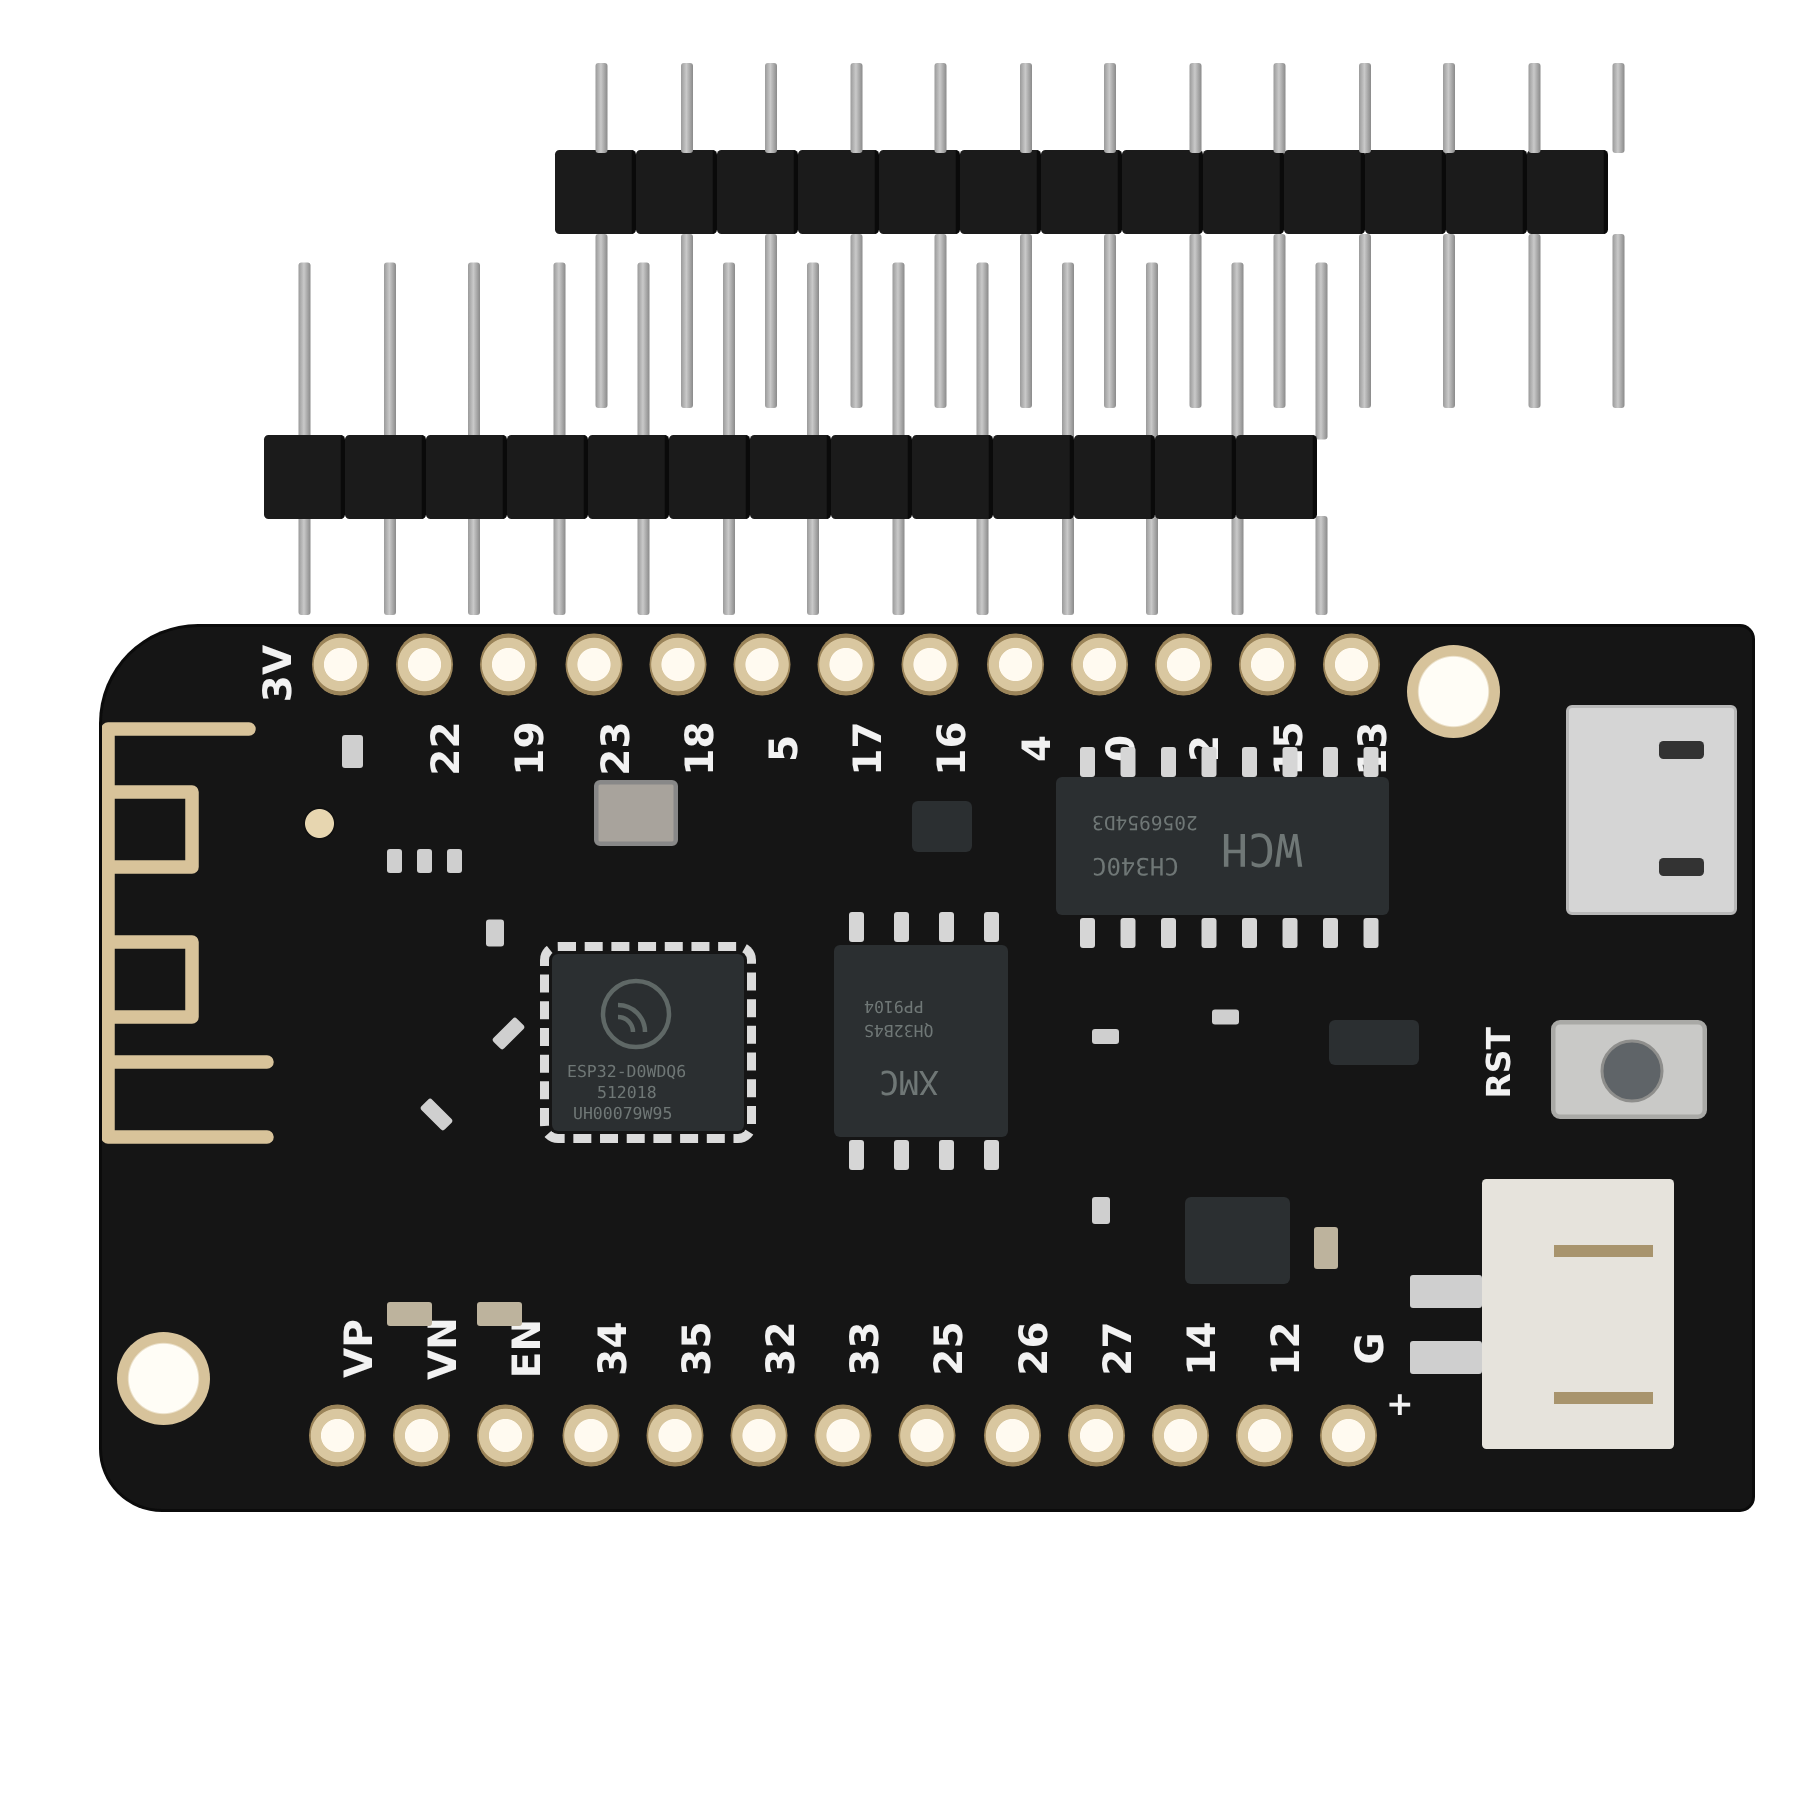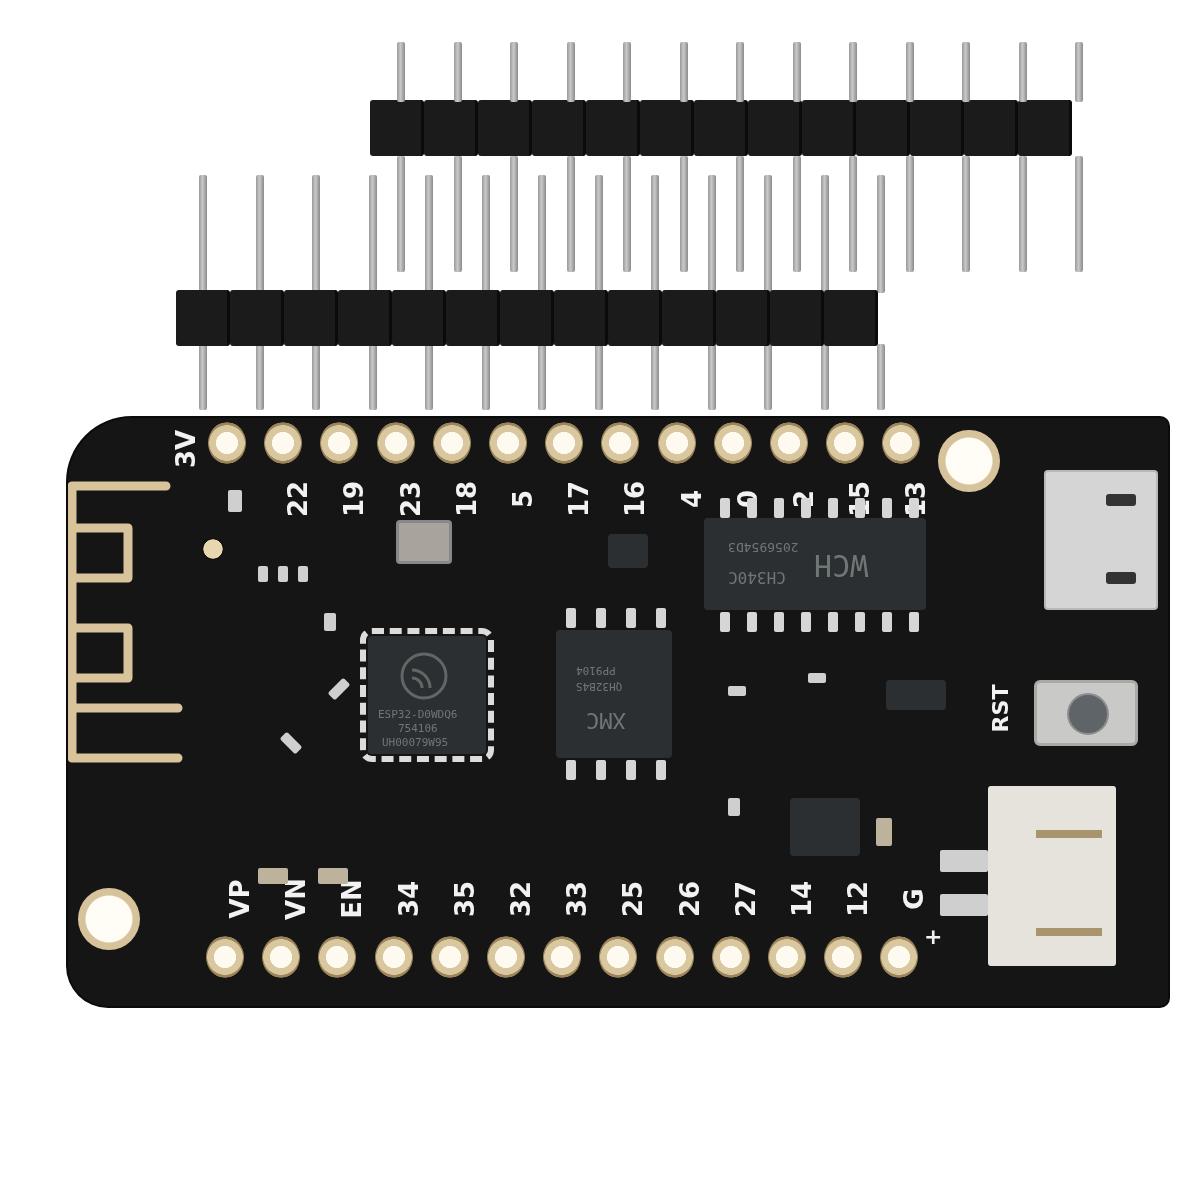--- a/index.html
+++ b/index.html
@@ -173,27 +173,27 @@
       <div class="pad" style="left: 700px; top: 518px;"></div>
       <div class="plabel" style="left: 704px; top: 466px;">14</div>
       <div class="pad" style="left: 756.2px; top: 518px;"></div>
       <div class="plabel" style="left: 760.2px; top: 466px;">12</div>
       <div class="pad" style="left: 812.4px; top: 518px;"></div>
       <div class="plabel" style="left: 816.4px; top: 466px;">G</div>
     </div>
 
   <div class="abs" style="left:328px;top:102px;width:50px;height:38px;background:#a8a39c;border-radius:4px;border:3px solid #888;"></div>
 
-  <div class="chip" style="left:300px;top:218px;width:118px;height:118px;outline:6px dashed #dcdcdc;outline-offset:2px;">
+  <div class="chip" style="left:300px;top:218px;width:128px;height:118px;outline:6px dashed #dcdcdc;outline-offset:2px;">
     <svg class="abs" style="left:30px;top:14px;" width="52" height="52" viewBox="0 0 52 52">
       <circle cx="26" cy="26" r="22" fill="none" stroke="#5f6866" stroke-width="3"></circle>
       <path d="M14 20 a18 18 0 0 1 18 18 M14 28 a10 10 0 0 1 10 10" fill="none" stroke="#5f6866" stroke-width="3"></path>
     </svg>
     <div class="chiptxt" style="left:10px;top:72px;">ESP32-D0WDQ6</div>
-    <div class="chiptxt" style="left:30px;top:86px;">754106</div>
+    <div class="chiptxt" style="left:30px;top:86px;">512018</div>
     <div class="chiptxt" style="left:14px;top:100px;">UH00079W95</div>
   </div>
 
   <div class="chip" style="left:488px;top:212px;width:116px;height:128px;">
     <div class="chiptxt" style="left:20px;top:50px;transform:rotate(180deg);">QH32B4S</div>
     <div class="chiptxt" style="left:20px;top:34px;transform:rotate(180deg);">PP9104</div>
     <div class="chiptxt" style="left:30px;top:78px;font-size:22px;transform:rotate(180deg);">XMC</div>
   </div>
   <div class="leg" style="left:498px;top:190px;"></div>
   <div class="leg" style="left:528px;top:190px;"></div>

